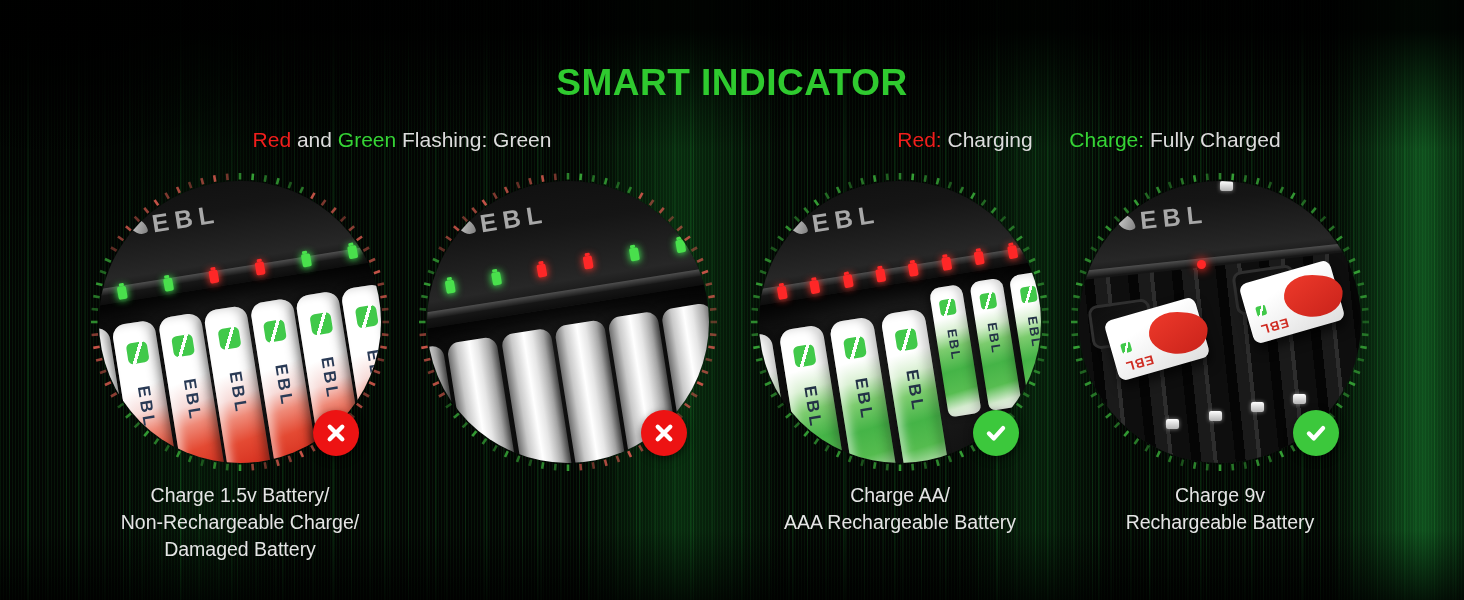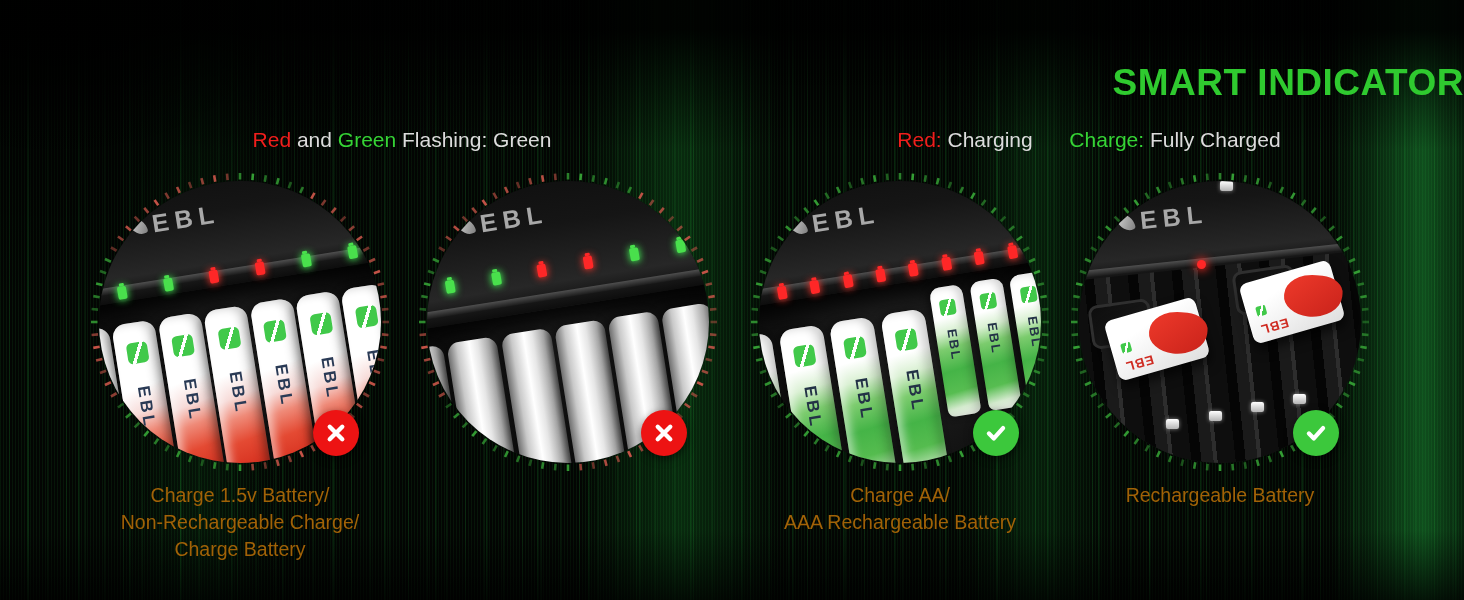--- a/index.html
+++ b/index.html
@@ -21,21 +21,21 @@
   .band.b2{left:1330px;width:134px;background:linear-gradient(90deg,transparent,rgba(40,220,80,0.34) 70%,rgba(30,170,60,0.18));}
   .band.b3{left:960px;width:150px;background:linear-gradient(90deg,transparent,rgba(30,180,60,0.14),transparent);}
   .band.b4{left:120px;width:160px;background:linear-gradient(90deg,transparent,rgba(25,150,50,0.10),transparent);}
   .vig{position:absolute;pointer-events:none;}
   .vig-top{left:0;right:0;top:0;height:150px;background:linear-gradient(180deg,rgba(0,0,0,0.92) 20%,rgba(0,0,0,0));}
   .vig-bottom{left:0;right:0;bottom:0;height:70px;background:linear-gradient(0deg,rgba(0,0,0,0.75),rgba(0,0,0,0));}
   .vig-tl{left:0;top:0;width:560px;height:320px;background:radial-gradient(ellipse at 10% 10%,rgba(0,0,0,0.85),rgba(0,0,0,0) 70%);}
 
   
   .title{
-    position:absolute;top:62px;left:0;width:100%;margin:0;text-align:right;
+    position:absolute;top:62px;left:0;width:100%;margin:0;text-align:center;
     font-size:37px;font-weight:bold;letter-spacing:0.5px;color:var(--title-green,#2fca2f);
   }
   .legend{position:absolute;top:128px;margin:0;font-size:21px;color:#dcdcdc;white-space:nowrap;transform:translateX(-50%);}
   .legend .c-red{color:var(--legend-red,#f01e1c);}
   .legend .c-green{color:var(--legend-green,#35d435);}
 
   
   .col{position:absolute;top:172px;width:300px;text-align:center;}
   .circle{position:relative;width:300px;height:300px;}
   .ring{position:absolute;left:0;top:0;width:300px;height:300px;}
@@ -44,21 +44,21 @@
     background:radial-gradient(circle at 50% 62%, #232323 0%, #101010 58%, #050505 100%);
   }
   .badge{
     position:absolute;right:31px;bottom:16px;width:46px;height:46px;border-radius:50%;
     display:flex;align-items:center;justify-content:center;z-index:6;
     box-shadow:0 3px 8px rgba(0,0,0,0.55);
   }
   .badge-error{background:var(--badge-red,#e91c1c);}
   .badge-ok{background:var(--badge-green,#3fca46);}
   .badge svg{width:26px;height:26px;}
-  .caption{margin-top:10px;font-size:19.5px;line-height:27px;color:#a16207;}
+  .caption{margin-top:10px;font-size:19.5px;line-height:27px;color:#e5e5e5;}
 
   
   .face{
     position:absolute;top:-24%;left:-15%;width:130%;height:60%;
     transform:rotate(-9deg);z-index:1;border-radius:0 0 20px 20px;
     background:linear-gradient(180deg,#0a0a0a 0%,#151515 55%,#272727 86%,#0d0d0d 100%);
     box-shadow:0 12px 20px rgba(0,0,0,0.85);
   }
   .face::after{
     content:"";position:absolute;left:0;right:0;bottom:9px;height:7px;border-radius:4px;
@@ -282,21 +282,21 @@
       </div>
       <div class="badge badge-error">
         <svg viewBox="0 0 24 24">
             <path d="M6.2 6.2 L17.8 17.8 M17.8 6.2 L6.2 17.8" stroke="#fff" stroke-width="4" stroke-linecap="round" fill="none"></path>
           </svg>
       </div>
     </div>
     <div class="caption">
       <div>Charge 1.5v Battery/</div>
       <div>Non-Rechargeable Charge/</div>
-      <div>Charge Battery</div>
+      <div>Damaged Battery</div>
     </div>
   </div>
 
   <div class="col" style="left:418px">
     <div class="circle">
       <svg class="ring" viewBox="0 0 300 300">
           <line x1="292.5" y1="150" x2="299" y2="150" stroke="#c95549" stroke-width="2.6" opacity="0.45"></line>
           <line x1="291.9577444780738" y1="162.4196933415413" x2="298.4330100156701" y2="162.98620566940107" stroke="#c95549" stroke-width="2.6" opacity="0.66"></line>
           <line x1="290.3351048042397" y1="174.74486531753757" x2="296.73635519881896" y2="175.87357847237263" stroke="#c95549" stroke-width="2.6" opacity="0.87"></line>
           <line x1="287.6444302461922" y1="186.88171392710922" x2="293.9229481170712" y2="188.5640377202756" stroke="#c95549" stroke-width="2.6" opacity="0.53"></line>
@@ -637,16 +637,17 @@
         <i class="contact"></i>
         <i class="contact"></i>
       </div>
       <div class="badge badge-ok">
         <svg viewBox="0 0 24 24">
             <path d="M5.5 12.5 L10 17 L18.5 7.5" stroke="#fff" stroke-width="4" fill="none" stroke-linecap="round" stroke-linejoin="round"></path>
           </svg>
       </div>
     </div>
     <div class="caption">
+      <div>Charge 9v</div>
       <div>Rechargeable Battery</div>
     </div>
   </div>
 </div>
 
 </body></html>

